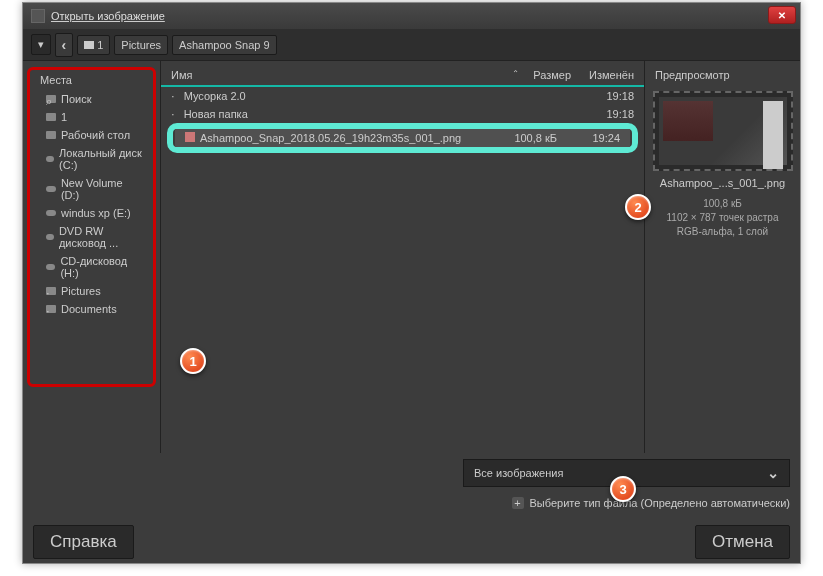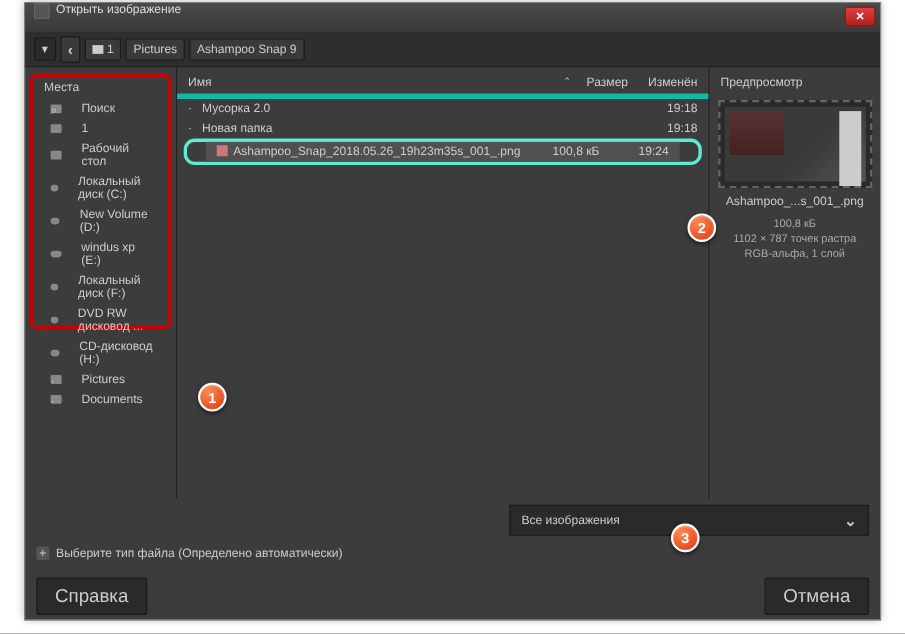--- a/index.html
+++ b/index.html
@@ -1,70 +1,70 @@
 <!DOCTYPE html>
 <html><head>
 <meta charset="utf-8">
 <style>
 * { box-sizing: border-box; margin: 0; padding: 0; }
 body { font-family: Arial, sans-serif; font-size: 11px; background: #fff; width: 823px; height: 576px; position: relative; }
 .window { position: absolute; top: 2px; left: 22px; right: 22px; bottom: 12px; border: 1px solid #888; background: #3c3c3c; color: #ccc; box-shadow: 0 0 8px rgba(0,0,0,0.3); }
-.titlebar { height: 26px; background: linear-gradient(#4a4a4a,#3a3a3a); display: flex; padding: 0 8px; position: relative; }
+.titlebar { height: 26px; background: linear-gradient(#4a4a4a,#3a3a3a); display: flex; align-items: center; padding: 0 8px; position: relative; text-decoration: underline; }
 .titlebar-icon { width: 14px; height: 14px; background: #555; margin-right: 6px; border: 1px solid #666; }
 .titlebar-text { font-size: 11px; color: #ddd; }
 .close-btn { position: absolute; right: 4px; top: 3px; width: 28px; height: 18px; background: linear-gradient(#e04040,#b02020); border: 1px solid #8b1a1a; border-radius: 3px; display: flex; align-items: center; justify-content: center; color: #fff; font-weight: bold; font-size: 10px; cursor: pointer; }
 
 .topbar { height: 32px; background: #2e2e2e; display: flex; align-items: center; padding: 0 8px; gap: 4px; border-bottom: 1px solid #222; }
 .pill { background: #3a3a3a; border: 1px solid #1a1a1a; padding: 3px 6px; font-size: 11px; color: #ccc; display: flex; align-items: center; gap: 3px; border-radius: 2px; }
 .pill.dark { background: #2a2a2a; }
 .back-icon::before { content: "‹"; font-size: 14px; font-weight: bold; }
 .folder-mini { width: 10px; height: 8px; background: #ccc; display: inline-block; }
 
 .content { display: flex; height: calc(100% - 26px - 32px - 110px); }
 .sidebar { width: 138px; border-right: 1px solid #222; padding: 4px 0; }
 .red-frame { border: 3px solid #c00; border-radius: 6px; }
-.sidebar-frame { margin: 2px 4px; height: 232px; }
+.sidebar-frame { margin: 2px 4px; height: 320px; }
 .sidebar-header { padding: 4px 10px; font-size: 11px; color: #ccc; }
-.sidebar-item { padding: 3px 10px 3px 16px; font-size: 11px; color: #ccc; display: flex; align-items: center; gap: 18px; cursor: pointer; }
+.sidebar-item { padding: 3px 10px 3px 16px; font-size: 11px; color: #ccc; display: flex; align-items: center; gap: 5px; cursor: pointer; }
 .mini-icon { width: 10px; height: 8px; background: #888; display: inline-block; border-radius: 1px; }
 .mini-icon.disk { border-radius: 4px; width: 10px; height: 6px; }
 .mini-icon.dot::before { content: "·"; background: none; }
 .mini-icon.search::before { content: "⌕"; }
 
 .main { flex: 1; padding: 4px 0; position: relative; }
-.file-header { display: flex; padding: 4px 10px; font-size: 11px; color: #ccc; border-bottom: 5px solid #14b8a6; }
+.file-header { display: flex; padding: 4px 10px; font-size: 11px; color: #ccc; border-bottom: 2px solid #14b8a6; }
 .col-name { flex: 1; }
 .col-size { width: 60px; text-align: right; padding-right: 8px; }
 .col-mod { width: 55px; text-align: right; }
 .sort-ind { font-size: 8px; margin-left: 2px; }
 .file-row { display: flex; padding: 3px 10px; font-size: 11px; color: #ccc; align-items: center; cursor: pointer; }
 .file-row .name { flex: 1; display: flex; align-items: flex-start; gap: 5px; }
 .file-row .size { width: 60px; text-align: right; padding-right: 8px; }
 .file-row .mod { width: 55px; text-align: right; }
 .file-row.selected { background: #505050; }
-.selected-frame { border: 3px solid #5eead4; border-radius: 10px; margin: 0 6px; padding: 0 17px; }
+.selected-frame { border: 6px solid #5eead4; border-radius: 10px; margin: 0 6px; padding: 0 2px; }
 .file-icon { width: 10px; height: 10px; background: #888; display: inline-block; }
 .file-icon.img { background: #c77; }
 .bullet::before { content: "·"; margin-right: 4px; }
 
 .preview { width: 156px; border-left: 1px solid #222; padding: 4px 8px; }
 .preview-header { font-size: 11px; padding: 4px 2px; color: #ccc; }
 .thumb { width: 140px; height: 80px; margin: 6px auto; border: 2px dashed #666; background: #2a2a2a; position: relative; overflow: hidden; }
 .thumb-inner { position: absolute; inset: 4px; background: linear-gradient(135deg,#3a3a3a 60%, #555 100%); }
 .thumb-inner::before { content: ""; position: absolute; left: 4px; top: 4px; width: 50px; height: 40px; background: linear-gradient(#533,#422); }
 .thumb-inner::after { content: ""; position: absolute; right: 4px; top: 4px; width: 20px; height: 70px; background: #ccc; }
 .preview-name { text-align: center; font-size: 11px; margin: 6px 0 8px; color: #ccc; }
 .preview-meta { text-align: center; font-size: 10px; color: #aaa; line-height: 1.4; }
 
 .bottom { height: 110px; padding: 6px 10px; }
 .filter-row { height: 28px; display: flex; align-items: center; margin-bottom: 6px; }
 .filter-spacer { width: 430px; }
 .filter-select { flex: 1; background: #2a2a2a; border: 1px solid #1a1a1a; padding: 5px 10px; font-size: 11px; color: #ccc; display: flex; justify-content: space-between; align-items: center; cursor: pointer; gap: 22px; }
 .chevron::after { content: "⌄"; font-size: 14px; font-weight: bold; }
-.filetype-row { padding: 4px 0; font-size: 11px; color: #ccc; display: flex; align-items: center; gap: 6px; }
+.filetype-row { padding: 4px 0; font-size: 11px; color: #ccc; display: flex; align-items: center; gap: 6px; justify-content: flex-end; }
 .plus-icon::before { content: "+"; background: #555; width: 12px; height: 12px; display: inline-block; text-align: center; line-height: 12px; border-radius: 2px; }
 .button-row { display: flex; justify-content: space-between; margin-top: 12px; }
 .btn { background: #2a2a2a; border: 1px solid #1a1a1a; padding: 6px 16px; font-size: 17px; color: #ccc; cursor: pointer; border-radius: 2px; }
 .btn-group { display: flex; gap: 8px; align-items: center; }
 .primary-frame { border: 3px solid #c00; border-radius: 8px; padding: 2px; }
 
 .callout { position: absolute; width: 26px; height: 26px; border-radius: 50%; background: radial-gradient(circle at 35% 30%, #ff8a50, #d93510); border: 2px solid #fff; box-shadow: 0 2px 4px rgba(0,0,0,0.5), inset 0 1px 2px rgba(255,255,255,0.4); color: #fff; font-weight: bold; font-size: 13px; display: flex; align-items: center; justify-content: center; z-index: 100; }
 .c1 { top: 348px; left: 180px; }
 .c2 { top: 194px; left: 625px; }
 .c3 { top: 476px; left: 610px; }
@@ -113,24 +113,20 @@
               <span class="mini-icon disk"></span>
               <span>Локальный диск (C:)</span>
             </div>
             <div class="sidebar-item">
               <span class="mini-icon disk"></span>
               <span>New Volume (D:)</span>
             </div>
             <div class="sidebar-item">
               <span class="mini-icon disk"></span>
               <span>windus xp (E:)</span>
-            </div>
-            <div class="sidebar-item">
-              <span class="mini-icon disk"></span>
-              <span>Локальный диск (F:)</span>
             </div>
             <div class="sidebar-item">
               <span class="mini-icon disk"></span>
               <span>DVD RW дисковод ...</span>
             </div>
             <div class="sidebar-item">
               <span class="mini-icon disk"></span>
               <span>CD-дисковод (H:)</span>
             </div>
             <div class="sidebar-item">

